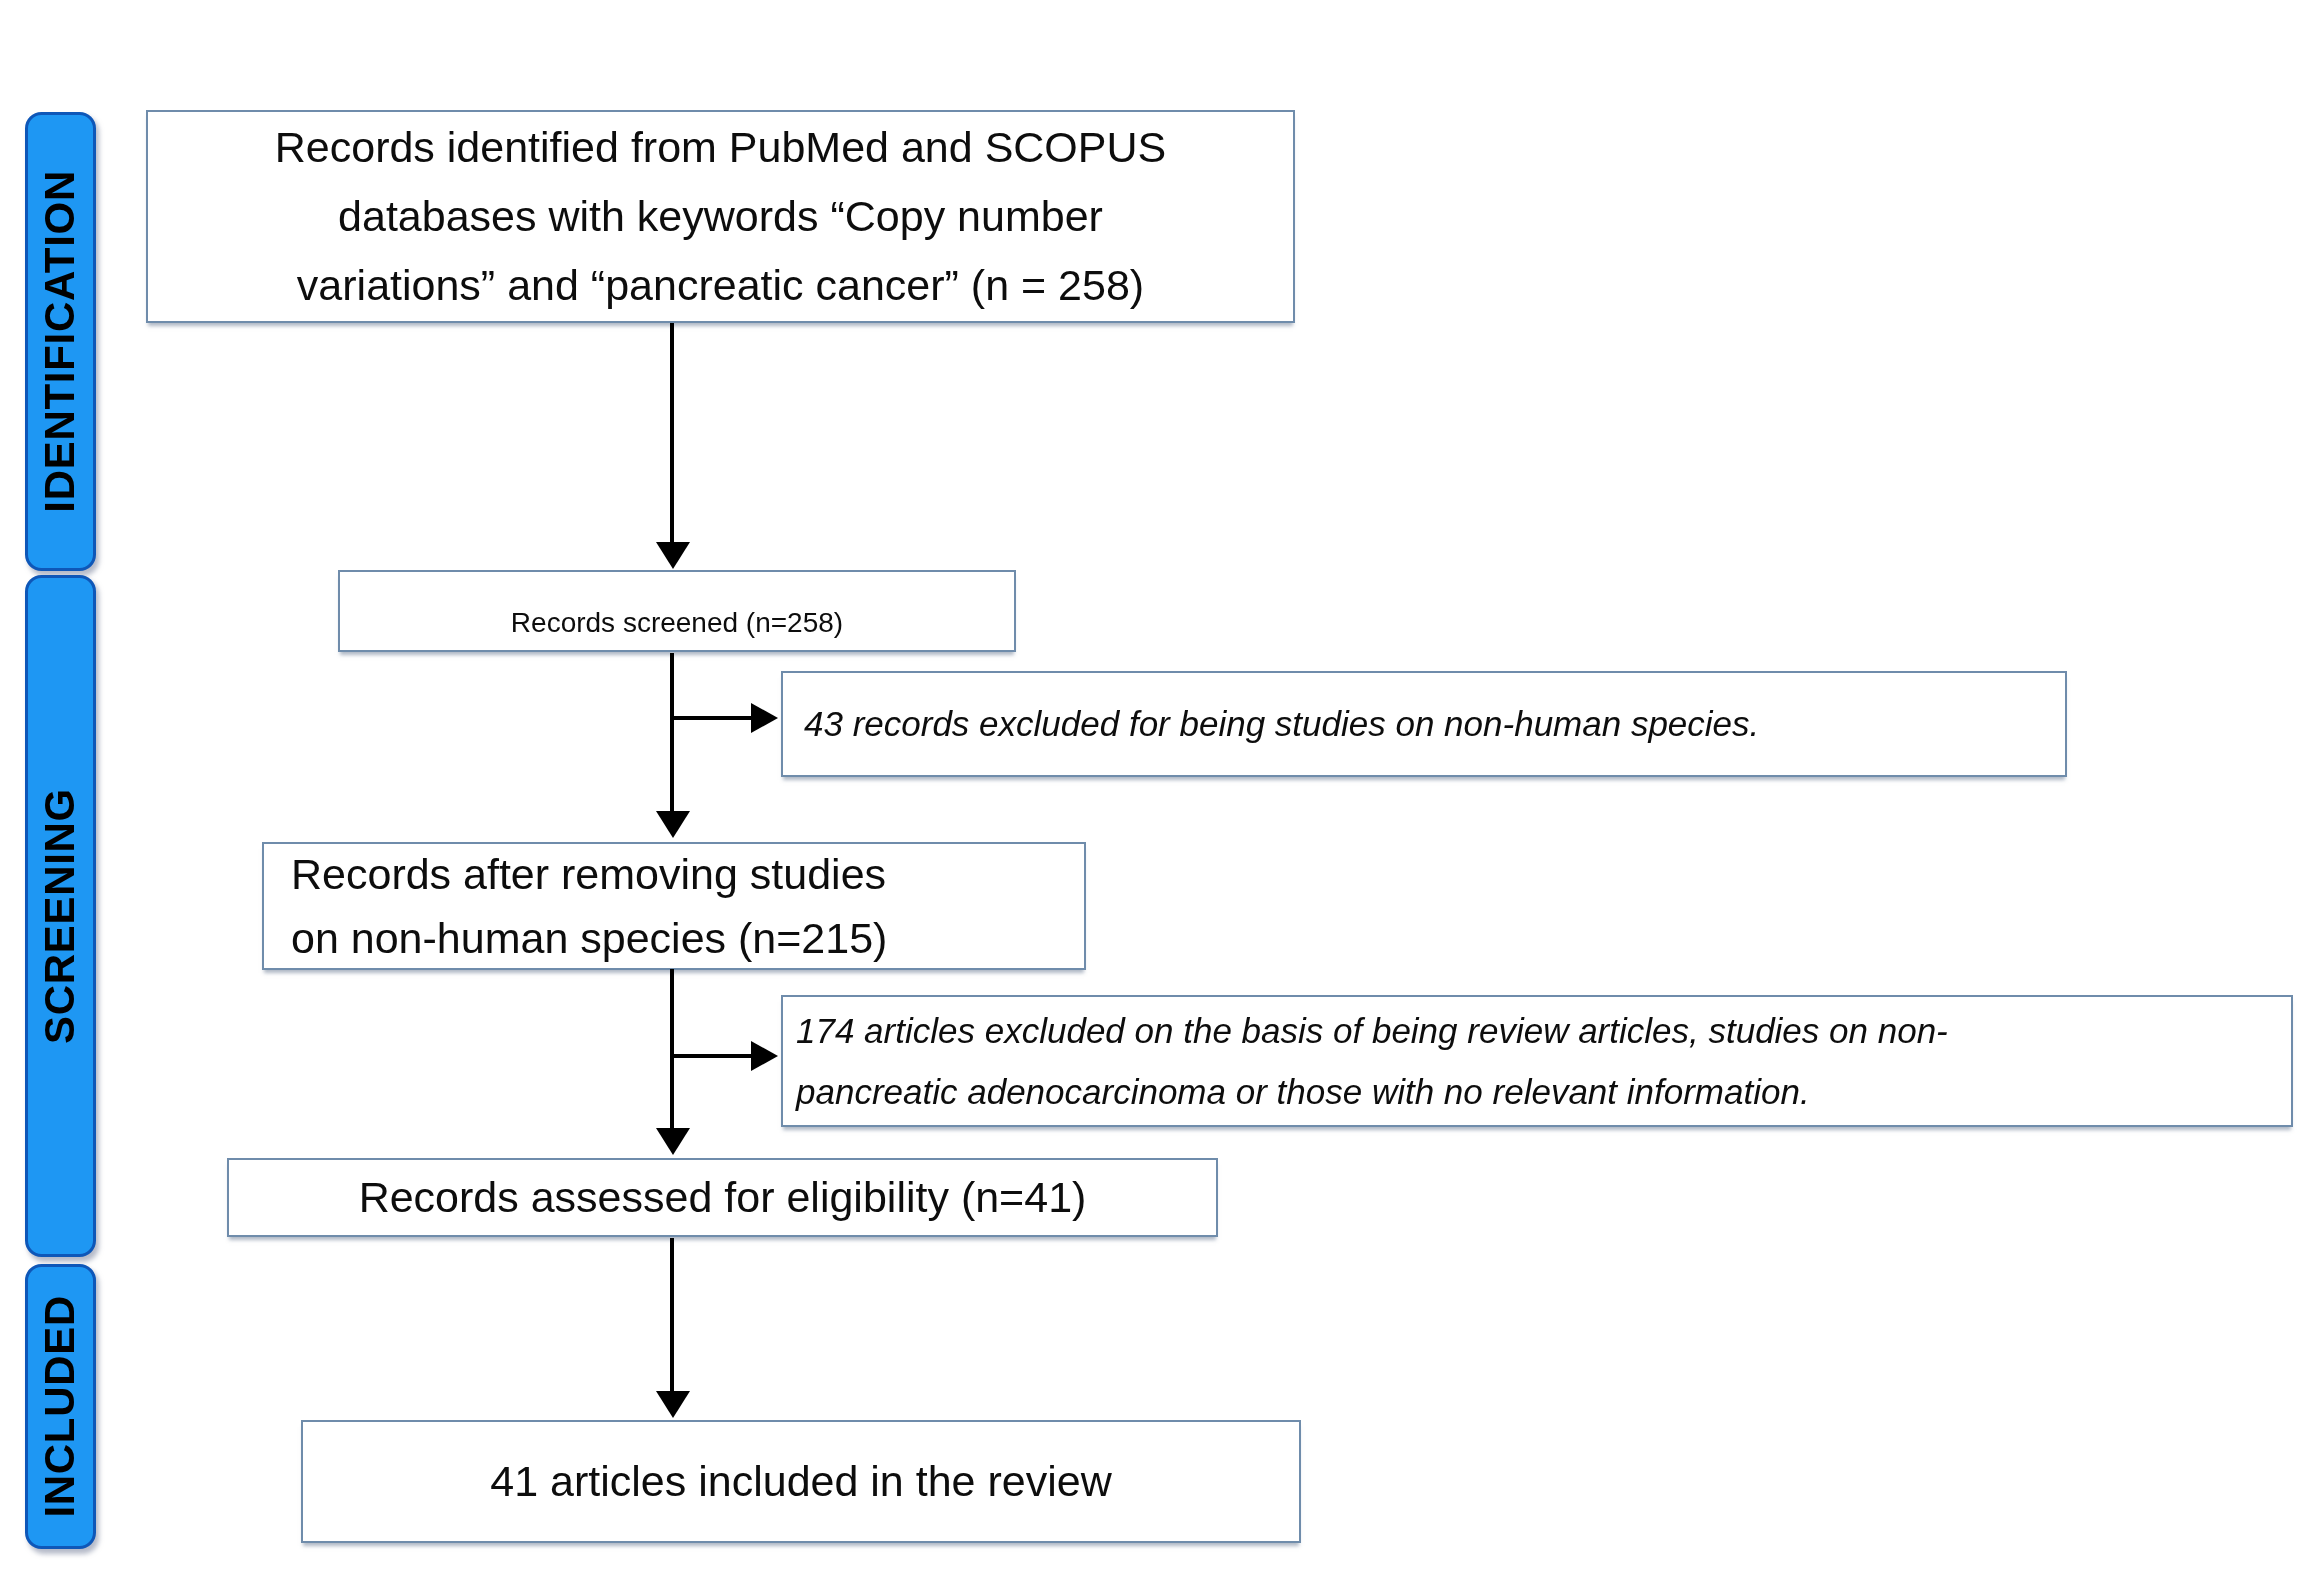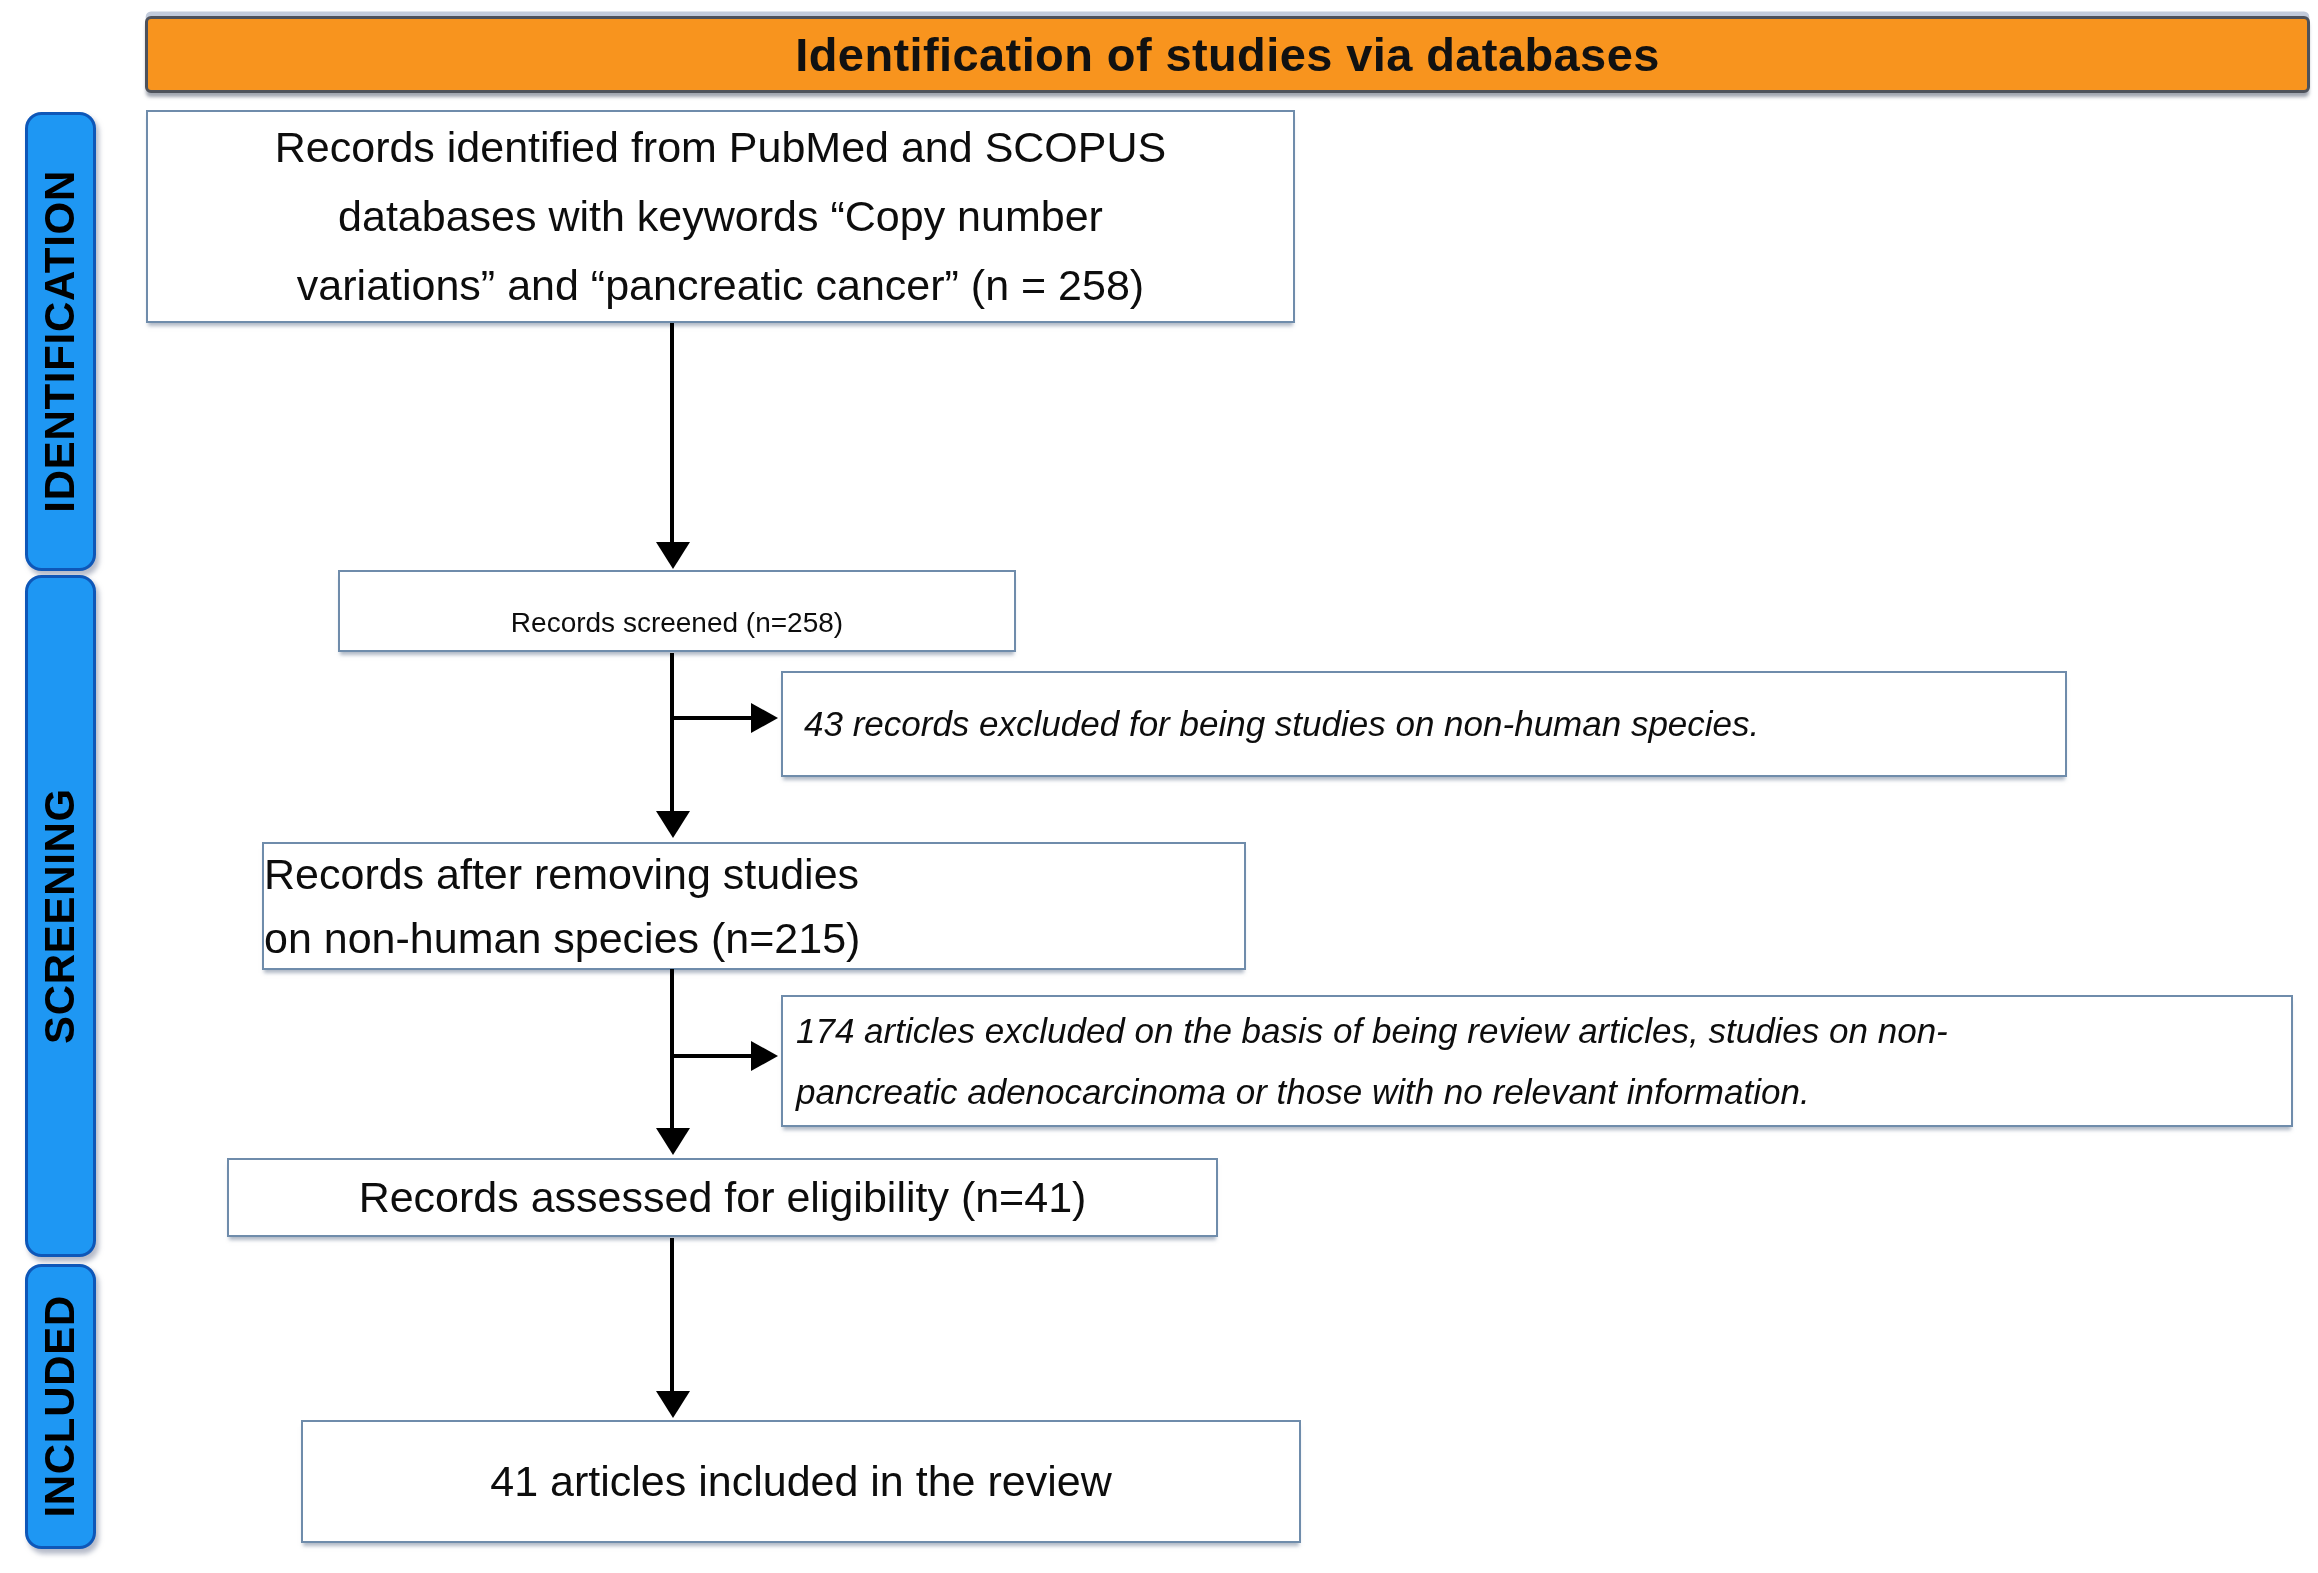--- a/index.html
+++ b/index.html
@@ -60,21 +60,21 @@
 
   .box-identified{left:146px;top:110px;width:1149px;height:213px;justify-content:center;text-align:center;}
   .box-identified span{font-size:43px;line-height:1.6;}
 
   .box-screened{left:338px;top:570px;width:678px;height:82px;justify-content:center;text-align:center;}
   .box-screened span{font-size:28px;margin-top:23px;}
 
   .box-excluded1{left:781px;top:671px;width:1286px;height:106px;padding-left:21px;}
   .box-excluded1 span{font-size:35px;font-style:italic;}
 
-  .box-after{left:262px;top:842px;width:984px;height:128px;text-align:left;}
+  .box-after{left:262px;top:842px;width:824px;height:128px;padding-left:27px;text-align:left;}
   .box-after span{font-size:43px;line-height:1.5;}
 
   .box-excluded2{left:781px;top:995px;width:1512px;height:132px;padding:0 13px;text-align:left;}
   .box-excluded2 span{font-size:35px;font-style:italic;line-height:1.75;}
 
   .box-assessed{left:227px;top:1158px;width:991px;height:79px;justify-content:center;text-align:center;}
   .box-assessed span{font-size:43px;}
 
   .box-included{left:301px;top:1420px;width:1000px;height:123px;justify-content:center;text-align:center;}
   .box-included span{font-size:43px;}
@@ -103,23 +103,20 @@
   .a3-bhead{left:751px;top:1041px;}
 
   .a4-line{left:670px;top:1238px;height:155px;}
   .a4-head{left:656px;top:1391px;}
 </style>
 </head>
 <body>
 
 <div class="canvas">
 
-  <div class="header">
-    <span>Identification of studies via databases</span>
-  </div>
 
   <div class="stage stage-identification">
     <span class="vtext">IDENTIFICATION</span>
   </div>
   <div class="stage stage-screening">
     <span class="vtext">SCREENING</span>
   </div>
   <div class="stage stage-included">
     <span class="vtext">INCLUDED</span>
   </div>

